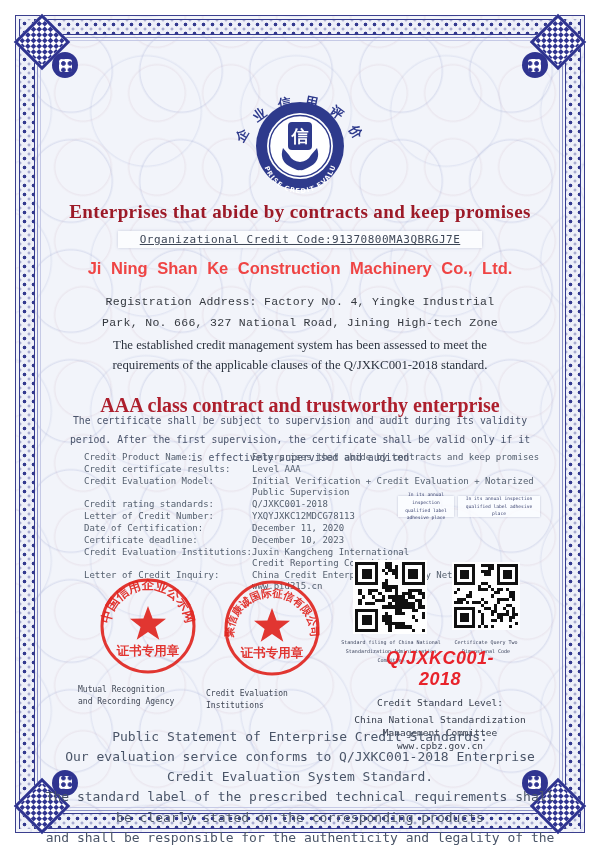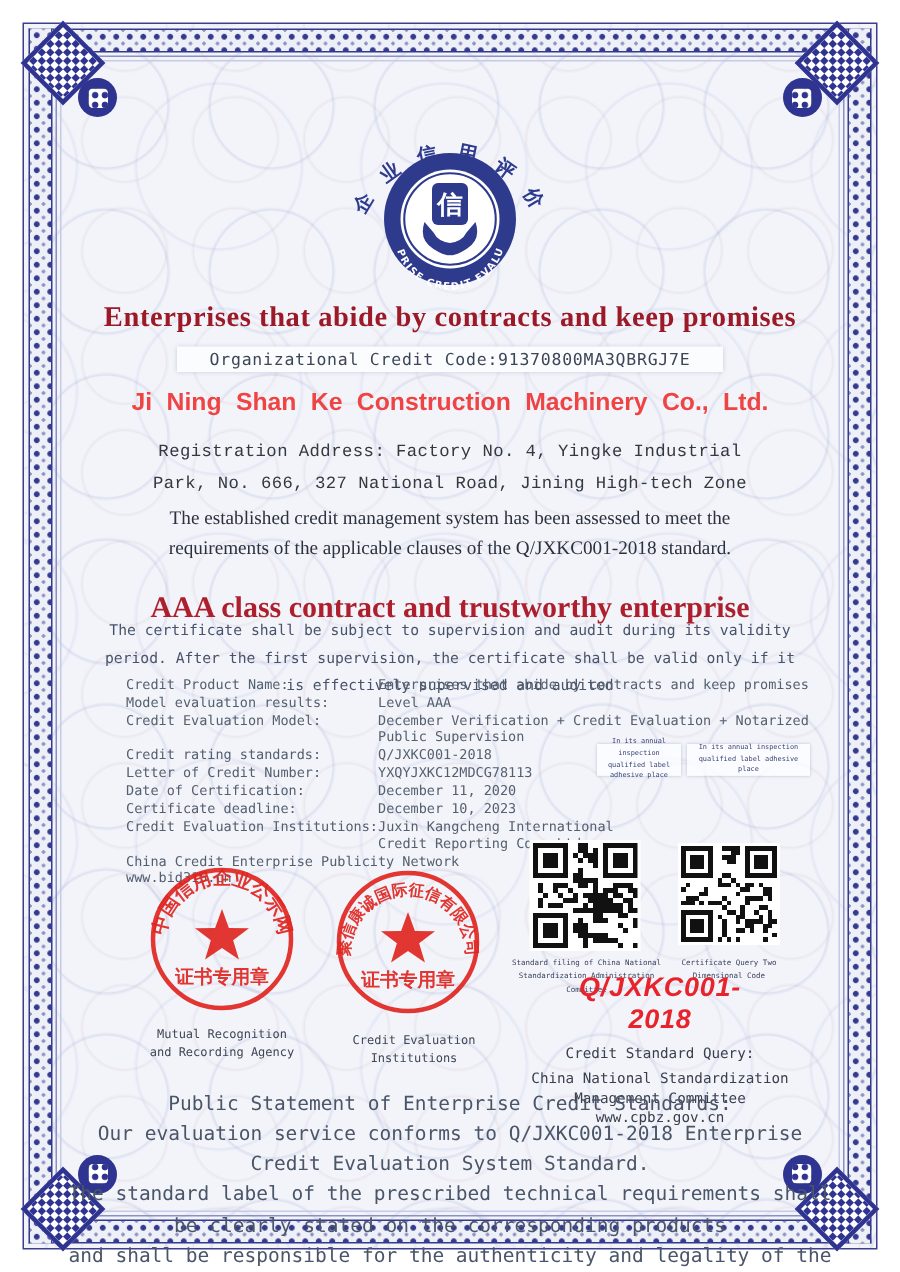--- a/index.html
+++ b/index.html
@@ -41,41 +41,41 @@
   .corner.bl{left:8px;bottom:8px;transform:scaleY(-1);}
   .corner.br{right:8px;bottom:8px;transform:scale(-1,-1);}
   
   .abs{position:absolute;}
   .center{left:0;right:0;text-align:center;}
   .preline{white-space:pre-line;}
   .logo-wrap{top:76px;}
   .title{top:201px;font-family:"Liberation Serif", serif;font-weight:bold;font-size:19px;
          color:#9c1a28;letter-spacing:.4px;}
   .orgcode{top:233px;font-size:11px;color:#3d4656;letter-spacing:.5px;}
-  .orgcode .hl{background:#fbfcfe;padding:2px 22px;box-shadow:0 0 3px rgba(120,130,170,.35);}
+  .orgcode .hl{background:#fbfcfe;padding:2px 22px;box-shadow:0 0 3px rgba(120,130,170,.35);text-decoration:underline;}
   .company{top:259px;font-family:"Liberation Sans", sans-serif;font-weight:bold;font-size:16.5px;
            color:#ef4444;word-spacing:5px;}
   .address{top:291px;font-size:11.5px;color:#34383f;line-height:1.85;letter-spacing:.3px;font-family:Liberation Mono, monospace;}
   .assessment{top:335px;font-family:Liberation Serif, serif;font-size:12.8px;color:#2b323e;
               line-height:1.6;width:440px;left:80px;text-align:center;}
   .grade{top:394px;font-family:"Liberation Serif", serif;font-weight:bold;font-size:20px;color:#ad1f2d;}
   .note{top:412px;font-size:9.8px;color:#49536a;line-height:1.9;width:470px;left:65px;text-align:center;}
   .details{top:452px;left:84px;font-size:9px;color:#55606f;line-height:1.18;}
   .details .row{display:flex;margin-bottom:1.5px;}
   .details .lab{width:168px;flex:0 0 168px;}
   .details .val{width:300px;}
   .sticker{position:absolute;height:21px;background:rgba(252,253,255,.85);
     box-shadow:0 0 2px rgba(110,120,160,.4);color:#3a4370;font-size:4.6px;line-height:1.7;
     display:flex;align-items:center;justify-content:center;text-align:center;}
   .sticker.s1{left:398px;top:496px;width:56px;}
   .sticker.s2{left:458px;top:496px;width:82px;}
   .stamp{position:absolute;width:100px;height:100px;}
   .stamp.s-left{left:98px;top:576px;}
   .stamp.s-right{left:222px;top:578px;}
-  .stamp-cap{position:absolute;font-size:8px;color:#3f4654;line-height:1.5;text-align:center;}
+  .stamp-cap{position:absolute;font-size:8px;color:#3f4654;line-height:1.5;}
   .cap-left{left:78px;top:684px;width:140px;}
   .cap-right{left:206px;top:688px;width:140px;}
   .qr{position:absolute;width:70px;height:70px;background:#fff;padding:2px;}
   .qr.q1{left:353px;top:560px;}
   .qr.q2{left:452px;top:562px;width:64px;height:64px;}
   .qr-cap{position:absolute;font-size:5px;color:#39415a;line-height:1.8;text-align:center;}
   .qc1{left:336px;top:638px;width:110px;}
   .qc2{left:446px;top:638px;width:80px;}
   .std-code{top:648px;left:340px;width:200px;text-align:center;
     font-family:"Liberation Sans", sans-serif;font-weight:bold;font-style:italic;
@@ -154,26 +154,26 @@
   <div class="abs assessment">The established credit management system has been assessed to meet the requirements of the applicable clauses of the Q/JXKC001-2018 standard.</div>
   <div class="abs center grade">AAA class contract and trustworthy enterprise</div>
   <div class="abs note">The certificate shall be subject to supervision and audit during its validity period. After the first supervision, the certificate shall be valid only if it is effectively supervised and audited</div>
 
   <div class="abs details">
     <div class="row">
         <div class="lab">Credit Product Name:</div>
         <div class="val preline">Enterprises that abide by contracts and keep promises</div>
       </div>
     <div class="row">
-        <div class="lab">Model evaluation results:</div>
+        <div class="lab">Credit certificate results:</div>
         <div class="val preline">Level AAA</div>
       </div>
     <div class="row">
         <div class="lab">Credit Evaluation Model:</div>
-        <div class="val preline">December Verification + Credit Evaluation + Notarized Public Supervision</div>
+        <div class="val preline">Initial Verification + Credit Evaluation + Notarized Public Supervision</div>
       </div>
     <div class="row">
         <div class="lab">Credit rating standards:</div>
         <div class="val preline">Q/JXKC001-2018</div>
       </div>
     <div class="row">
         <div class="lab">Letter of Credit Number:</div>
         <div class="val preline">YXQYJXKC12MDCG78113</div>
       </div>
     <div class="row">
@@ -183,20 +183,21 @@
     <div class="row">
         <div class="lab">Certificate deadline:</div>
         <div class="val preline">December 10, 2023</div>
       </div>
     <div class="row">
         <div class="lab">Credit Evaluation Institutions:</div>
         <div class="val preline">Juxin Kangcheng International
 Credit Reporting Co., Ltd.</div>
       </div>
     <div class="row">
+        <div class="lab">Letter of Credit Inquiry:</div>
         <div class="val preline">China Credit Enterprise Publicity Network
 www.bid315.cn</div>
       </div>
   </div>
 
   <div class="sticker s1 preline">In its annual inspection
 qualified label adhesive place</div>
   <div class="sticker s2 preline">In its annual inspection
 qualified label adhesive place</div>
 
@@ -462,21 +463,21 @@
         <rect x="1" y="15" width="5" height="5" fill="#fff"></rect>
         <rect x="2" y="16" width="3" height="3" fill="#111"></rect>
       </svg></div>
   <div class="qr-cap qc1 preline">Standard filing of China National
 Standardization Administration Committee</div>
   <div class="qr-cap qc2 preline">Certificate Query Two
 Dimensional Code</div>
 
   <div class="abs std-code preline">Q/JXKC001-
 2018</div>
-  <div class="abs std-query-label">Credit Standard Query:</div>
+  <div class="abs std-query-label">Credit Standard Level:</div>
   <div class="abs std-query-val preline">China National Standardization
 Management Committee
 www.cpbz.gov.cn</div>
 
   <div class="abs statement preline">Public Statement of Enterprise Credit Standards:
 Our evaluation service conforms to Q/JXKC001-2018 Enterprise Credit Evaluation System Standard.
 The standard label of the prescribed technical requirements shall be clearly stated on the corresponding products
 and shall be responsible for the authenticity and legality of the declared information.
 Take full legal responsibility for the consequences of the implementation of this standard
 The National Standardization Management Committee annotates the web site for archival inquiry

